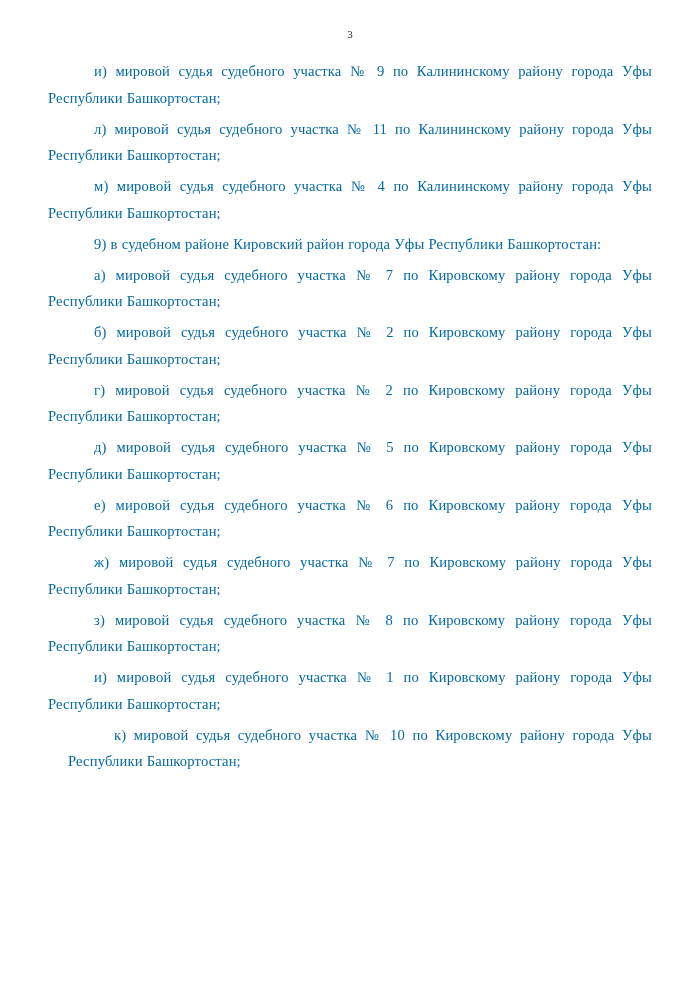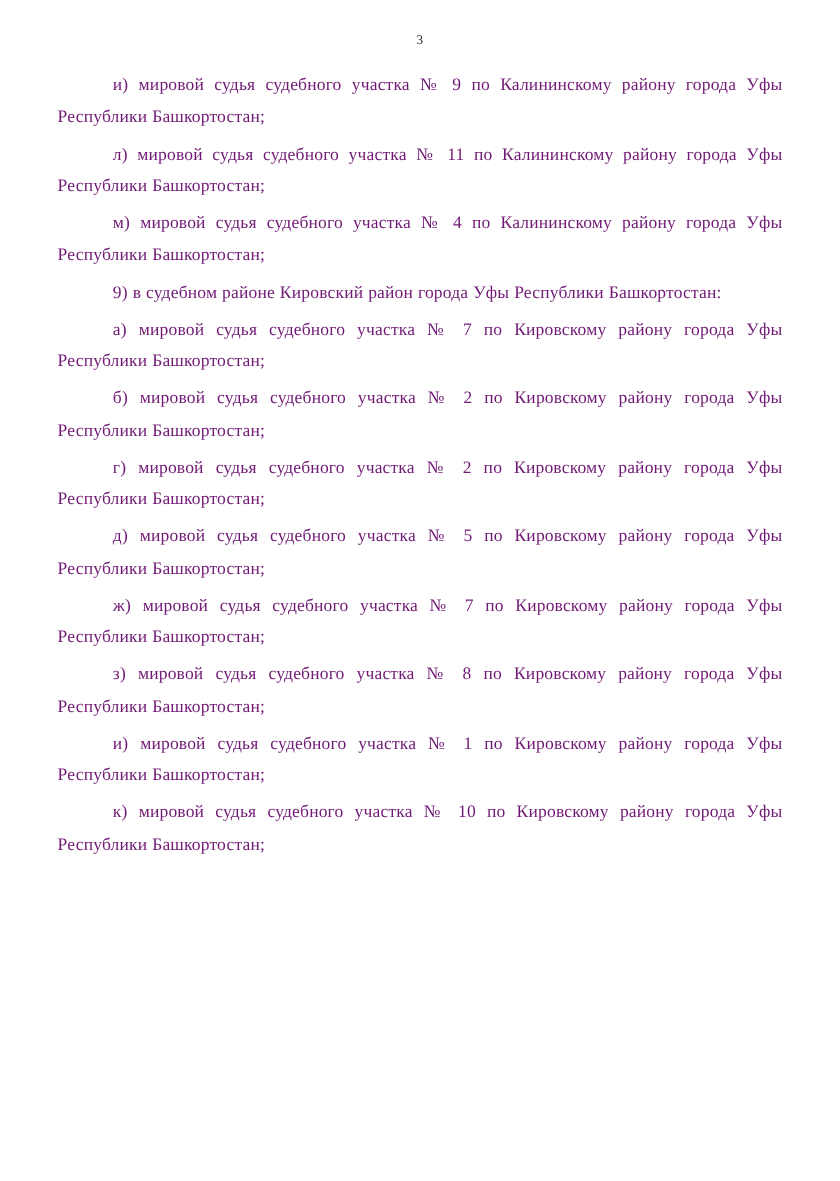--- a/index.html
+++ b/index.html
@@ -31,40 +31,42 @@
   }
   .body-text {
     margin: 0;
   }
   .para {
     margin: 0 0 4.5px 0;
     text-indent: 46px;
     text-align: justify;
     font-size: 14.6px;
     line-height: 26.5px;
-    color: #701a75;
+    color: #0369a1;
     letter-spacing: 0.15px;
     word-spacing: 0.3px;
   }
   .para:last-child {
     margin-bottom: 0;
+    margin-left: 20px;
   }
 </style>
 </head>
 <body>
 
 <div class="page">
   <div class="page-number">3</div>
   <div class="body-text">
     <p class="para">и) мировой судья судебного участка № 9 по Калининскому району города Уфы Республики Башкортостан;</p>
     <p class="para">л) мировой судья судебного участка № 11 по Калининскому району города Уфы Республики Башкортостан;</p>
     <p class="para">м) мировой судья судебного участка № 4 по Калининскому району города Уфы Республики Башкортостан;</p>
     <p class="para">9) в судебном районе Кировский район города Уфы Республики Башкортостан:</p>
     <p class="para">а) мировой судья судебного участка № 7 по Кировскому району города Уфы Республики Башкортостан;</p>
     <p class="para">б) мировой судья судебного участка № 2 по Кировскому району города Уфы Республики Башкортостан;</p>
     <p class="para">г) мировой судья судебного участка № 2 по Кировскому району города Уфы Республики Башкортостан;</p>
     <p class="para">д) мировой судья судебного участка № 5 по Кировскому району города Уфы Республики Башкортостан;</p>
+    <p class="para">е) мировой судья судебного участка № 6 по Кировскому району города Уфы Республики Башкортостан;</p>
     <p class="para">ж) мировой судья судебного участка № 7 по Кировскому району города Уфы Республики Башкортостан;</p>
     <p class="para">з) мировой судья судебного участка № 8 по Кировскому району города Уфы Республики Башкортостан;</p>
     <p class="para">и) мировой судья судебного участка № 1 по Кировскому району города Уфы Республики Башкортостан;</p>
     <p class="para">к) мировой судья судебного участка № 10 по Кировскому району города Уфы Республики Башкортостан;</p>
   </div>
 </div>
 
 </body></html>

